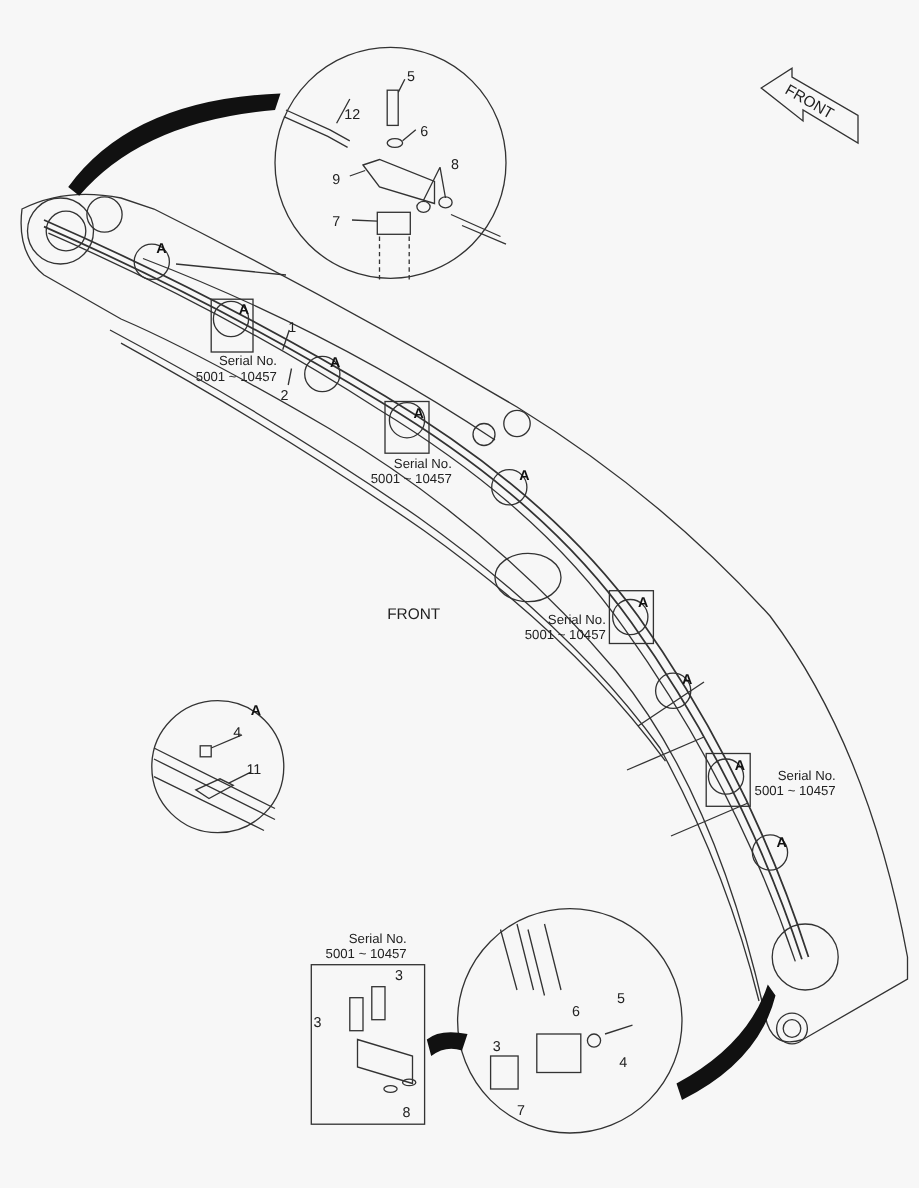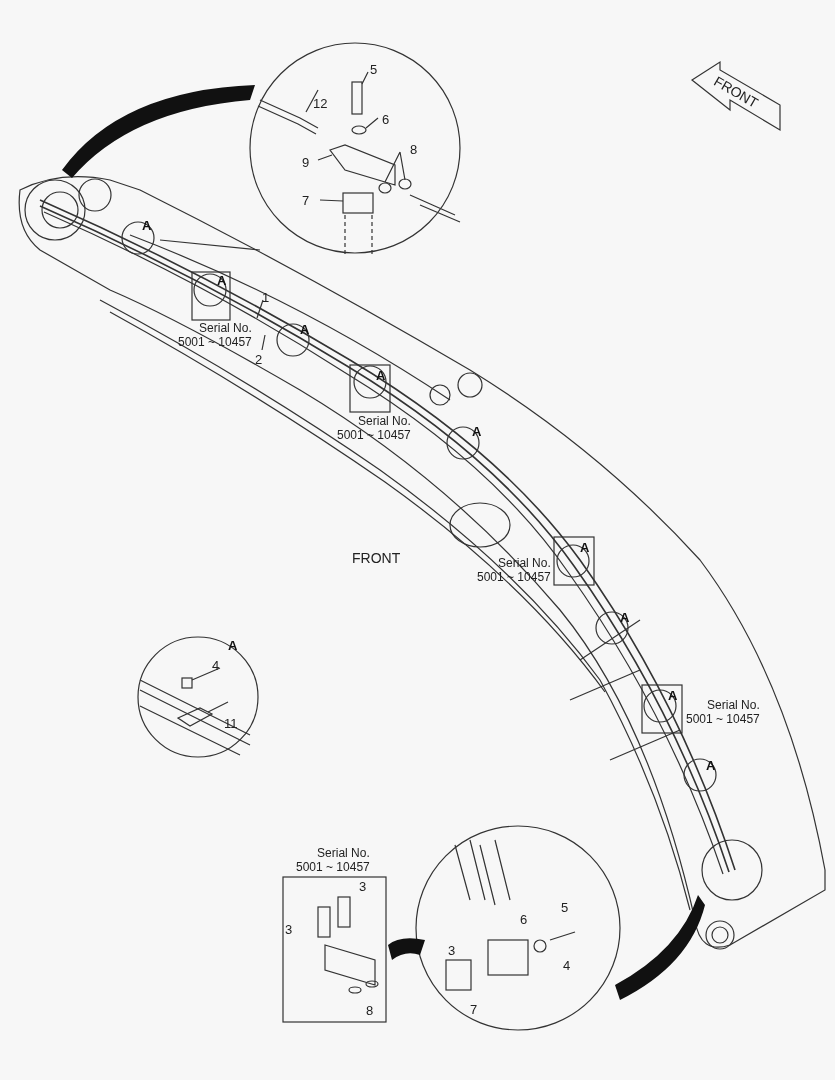--- a/index.html
+++ b/index.html
@@ -144,21 +144,21 @@
   </div>
   <div class="serial" style="left:296px;top:846px;">
     <div>Serial No.</div>
     <div>5001 ~ 10457</div>
   </div>
 
   <div class="boom" style="left:352px;top:550px;">FRONT</div>
 
   <div class="A" style="left:228px;top:638px;">A</div>
   <div class="num" style="left:212px;top:658px;">4</div>
-  <div class="num" style="left:224px;top:692px;margin-top:24px;">11</div>
+  <div class="num" style="left:224px;top:692px;">11</div>
 
   <div class="num" style="left:359px;top:879px;">3</div>
   <div class="num" style="left:285px;top:922px;">3</div>
   <div class="num" style="left:366px;top:1003px;">8</div>
 
   <div class="num" style="left:561px;top:900px;">5</div>
   <div class="num" style="left:520px;top:912px;">6</div>
   <div class="num" style="left:563px;top:958px;">4</div>
   <div class="num" style="left:448px;top:943px;">3</div>
   <div class="num" style="left:470px;top:1002px;">7</div>

